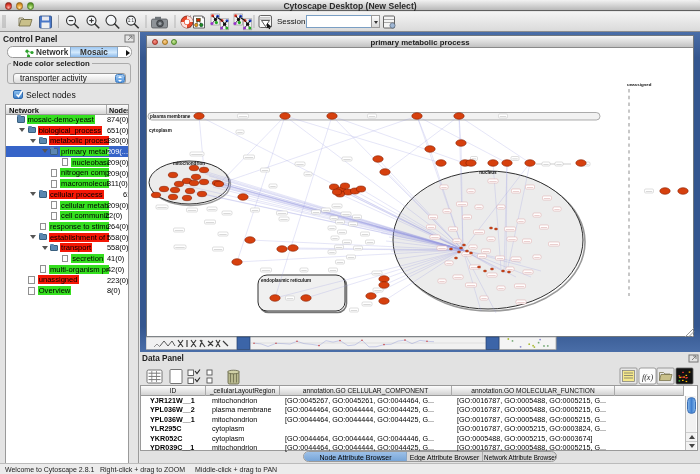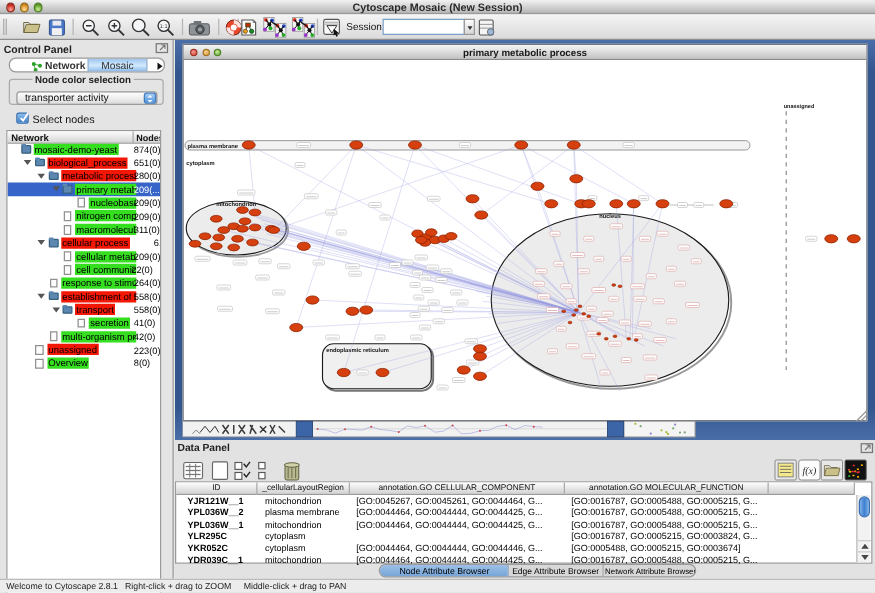--- a/index.html
+++ b/index.html
@@ -2,21 +2,21 @@
 <html><head><meta charset="utf-8"><style>
 *{margin:0;padding:0;box-sizing:border-box}
 body{width:700px;height:474px;position:relative;font-family:"Liberation Sans",sans-serif;background:#e6e6e6;overflow:hidden}
 .abs{position:absolute}
 </style></head><body>
 
 <div class="abs" style="left:0;top:0;width:700px;height:11px;background:linear-gradient(#f2f2f2,#b9b9b9);border-bottom:1px solid #5f5f5f;border-radius:3px 3px 0 0;">
  <div class="abs" style="left:4.5px;top:2px;width:7.5px;height:7.5px;border-radius:50%;background:radial-gradient(circle at 50% 75%,#f8b0a8,#e0392b 55%,#8c1f14);border:0.5px solid #8c2a1f;"></div>
  <div class="abs" style="left:15.5px;top:2px;width:7.5px;height:7.5px;border-radius:50%;background:radial-gradient(circle at 50% 75%,#fbe09b,#e59b2c 55%,#9c6a14);border:0.5px solid #94671c;"></div>
  <div class="abs" style="left:26.5px;top:2px;width:7.5px;height:7.5px;border-radius:50%;background:radial-gradient(circle at 50% 75%,#d2ef9e,#6fae37 55%,#3f7218);border:0.5px solid #4c7e26;"></div>
- <div class="abs" style="left:0;top:0.5px;width:700px;text-align:center;font-size:8.6px;font-weight:bold;color:#2a2a2a;">Cytoscape Mosaic (New Session)</div>
+ <div class="abs" style="left:0;top:0.5px;width:700px;text-align:center;font-size:8.6px;font-weight:bold;color:#2a2a2a;">Cytoscape Desktop (New Select)</div>
 </div>
 
 <div class="abs" style="left:0;top:12px;width:700px;height:20px;background:linear-gradient(#f4f4f4,#dadada);border-bottom:1px solid #8e8e8e;">
  <svg width="700" height="19" style="position:absolute;left:0;top:0">
       <line x1="3" y1="3" x2="3" y2="16" stroke="#aaa" stroke-width="1"></line>
       <line x1="5" y1="3" x2="5" y2="16" stroke="#aaa" stroke-width="1"></line>
 <line x1="58.5" y1="3" x2="58.5" y2="16" stroke="#b5b5b5" stroke-width="1"></line>
 <line x1="146" y1="3" x2="146" y2="16" stroke="#b5b5b5" stroke-width="1"></line>
 <line x1="175" y1="3" x2="175" y2="16" stroke="#b5b5b5" stroke-width="1"></line>
 <line x1="190.5" y1="3" x2="190.5" y2="16" stroke="#b5b5b5" stroke-width="1"></line>
@@ -123,26 +123,26 @@
    <div class="abs" style="left:62px;top:0;width:48px;height:11.5px;background:linear-gradient(#9cc6f0,#d3e9fc 45%,#6da6e4);border-left:1px solid #87a9cc;border-right:1px solid #87a9cc;"></div>
    <div class="abs" style="left:110px;top:0;width:15px;height:11.5px;"></div>
    <svg class="abs" style="left:17px;top:1.5px" width="9" height="9">
         <circle cx="2" cy="2.2" r="1.6" fill="#2ca02c"></circle>
         <circle cx="7" cy="3.5" r="1.6" fill="#2ca02c"></circle>
         <circle cx="3.5" cy="7" r="1.6" fill="#2ca02c"></circle>
         <line x1="2" y1="2.2" x2="7" y2="3.5" stroke="#2ca02c" stroke-width="0.7"></line>
         <line x1="2" y1="2.2" x2="3.5" y2="7" stroke="#2ca02c" stroke-width="0.7"></line>
       </svg>
    <div class="abs" style="left:28px;top:1.2px;font-size:8.2px;font-weight:bold;color:#333;">Network</div>
-   <div class="abs" style="left:62px;top:1.2px;width:48px;text-align:center;font-size:8.2px;font-weight:normal;color:#333;">Mosaic</div>
+   <div class="abs" style="left:62px;top:1.2px;width:48px;text-align:center;font-size:8.2px;font-weight:bold;color:#333;">Mosaic</div>
    <span class="abs" style="left:118px;top:2.6px;width:0;height:0;border-top:3.2px solid transparent;border-bottom:3.2px solid transparent;border-left:4.8px solid #111;"></span>
  </div>
 
  <div class="abs" style="left:7px;top:31px;width:124px;height:21px;border:1px solid #ababab;border-radius:3px;"></div>
- <div class="abs" style="left:11px;top:26.5px;font-size:7.8px;font-weight:bold;color:#222;background:#e4e4e4;padding:0 2px;margin-left:15px;">Node color selection</div>
+ <div class="abs" style="left:11px;top:26.5px;font-size:7.8px;font-weight:bold;color:#222;background:#e4e4e4;padding:0 2px;">Node color selection</div>
 
  <div class="abs" style="left:13px;top:40.5px;width:113px;height:11px;background:linear-gradient(#fff,#dcdcdc);border:1px solid #9a9a9a;border-radius:3px;">
    <div class="abs" style="left:6px;top:0.8px;font-size:8.2px;color:#111;">transporter activity</div>
    <div class="abs" style="left:101px;top:0.5px;width:10px;height:9px;background:linear-gradient(#a6cdf4,#4f93dd);border:1px solid #3f7cc0;border-radius:2.5px;">
      <span class="abs" style="left:2.1px;top:0.8px;width:0;height:0;border-left:2px solid transparent;border-right:2px solid transparent;border-bottom:2.4px solid #fff;"></span>
      <span class="abs" style="left:2.1px;top:4.9px;width:0;height:0;border-left:2px solid transparent;border-right:2px solid transparent;border-top:2.4px solid #fff;"></span>
    </div>
  </div>
 
  <div class="abs" style="left:13px;top:57.5px;width:9.5px;height:9.5px;background:linear-gradient(#8cc0ef,#3e7fc8);border:1px solid #2f6aae;border-radius:2px;">

